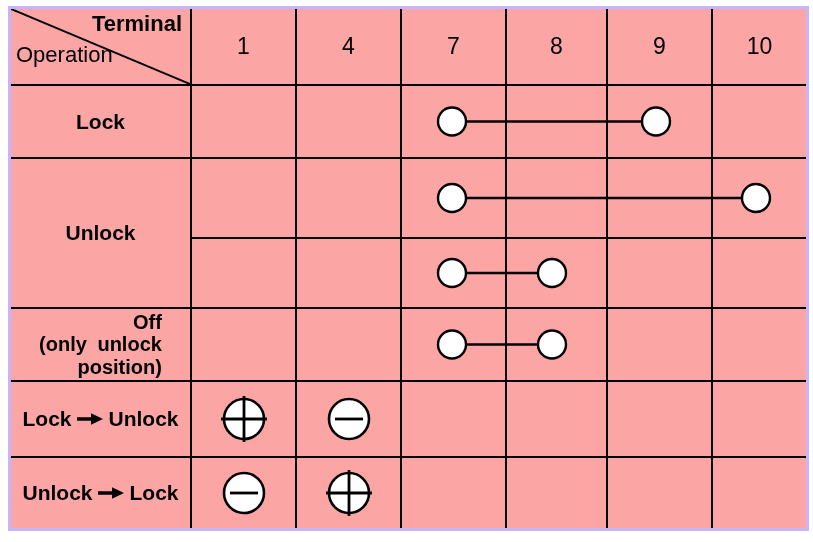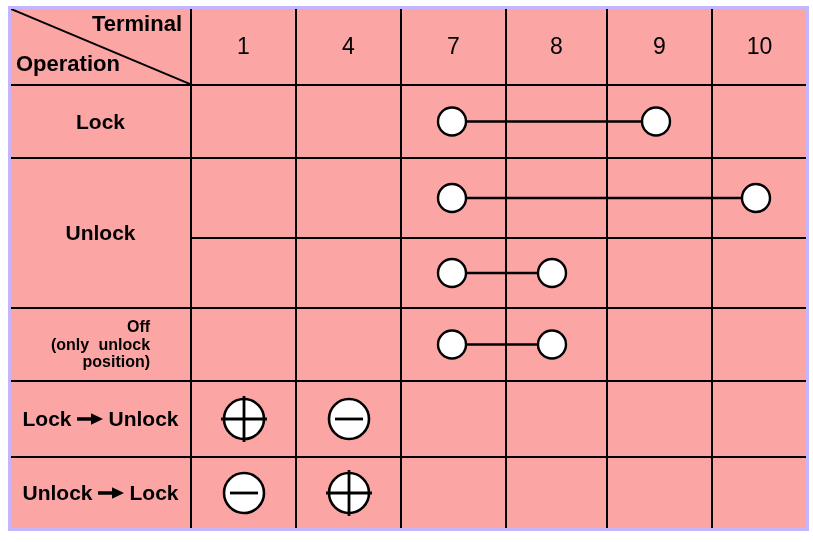--- a/index.html
+++ b/index.html
@@ -33,33 +33,33 @@
   .no-r { border-right: none; text-align: right; }
   .no-b { border-bottom: none; }
 
   .corner { display: block; }
   .corner .diag { position: absolute; left: 0; top: 0; width: 100%; height: 100%; }
   .corner-top {
     position: absolute; top: 2px; right: 8px;
     font-weight: bold; font-size: 22px;
   }
   .corner-bottom {
-    position: absolute; bottom: 7px; left: 5px;
-    font-weight: bold; font-size: 22px;
+    position: absolute; bottom: 16px; left: 5px;
+    font-weight: normal; font-size: 22px;
   }
 
   .th { font-size: 23px; font-weight: 400; }
 
   .rowlabel {
     font-weight: bold;
     font-size: 21px;
     text-align: right;
   }
   .off-label {
-    font-size: 16px;
+    font-size: 20px;
     line-height: 1.12;
     white-space: pre-line;
     word-spacing: 5px;
   }
   .arrowrow { gap: 5px; font-size: 21px; font-weight: bold; }
   .arrow-icon { display: inline-block; }
 
   .strip { padding: 0; }
   .strip svg { position: absolute; left: 0; top: 0; }
   .span6 { grid-column: 2 / 8; }

